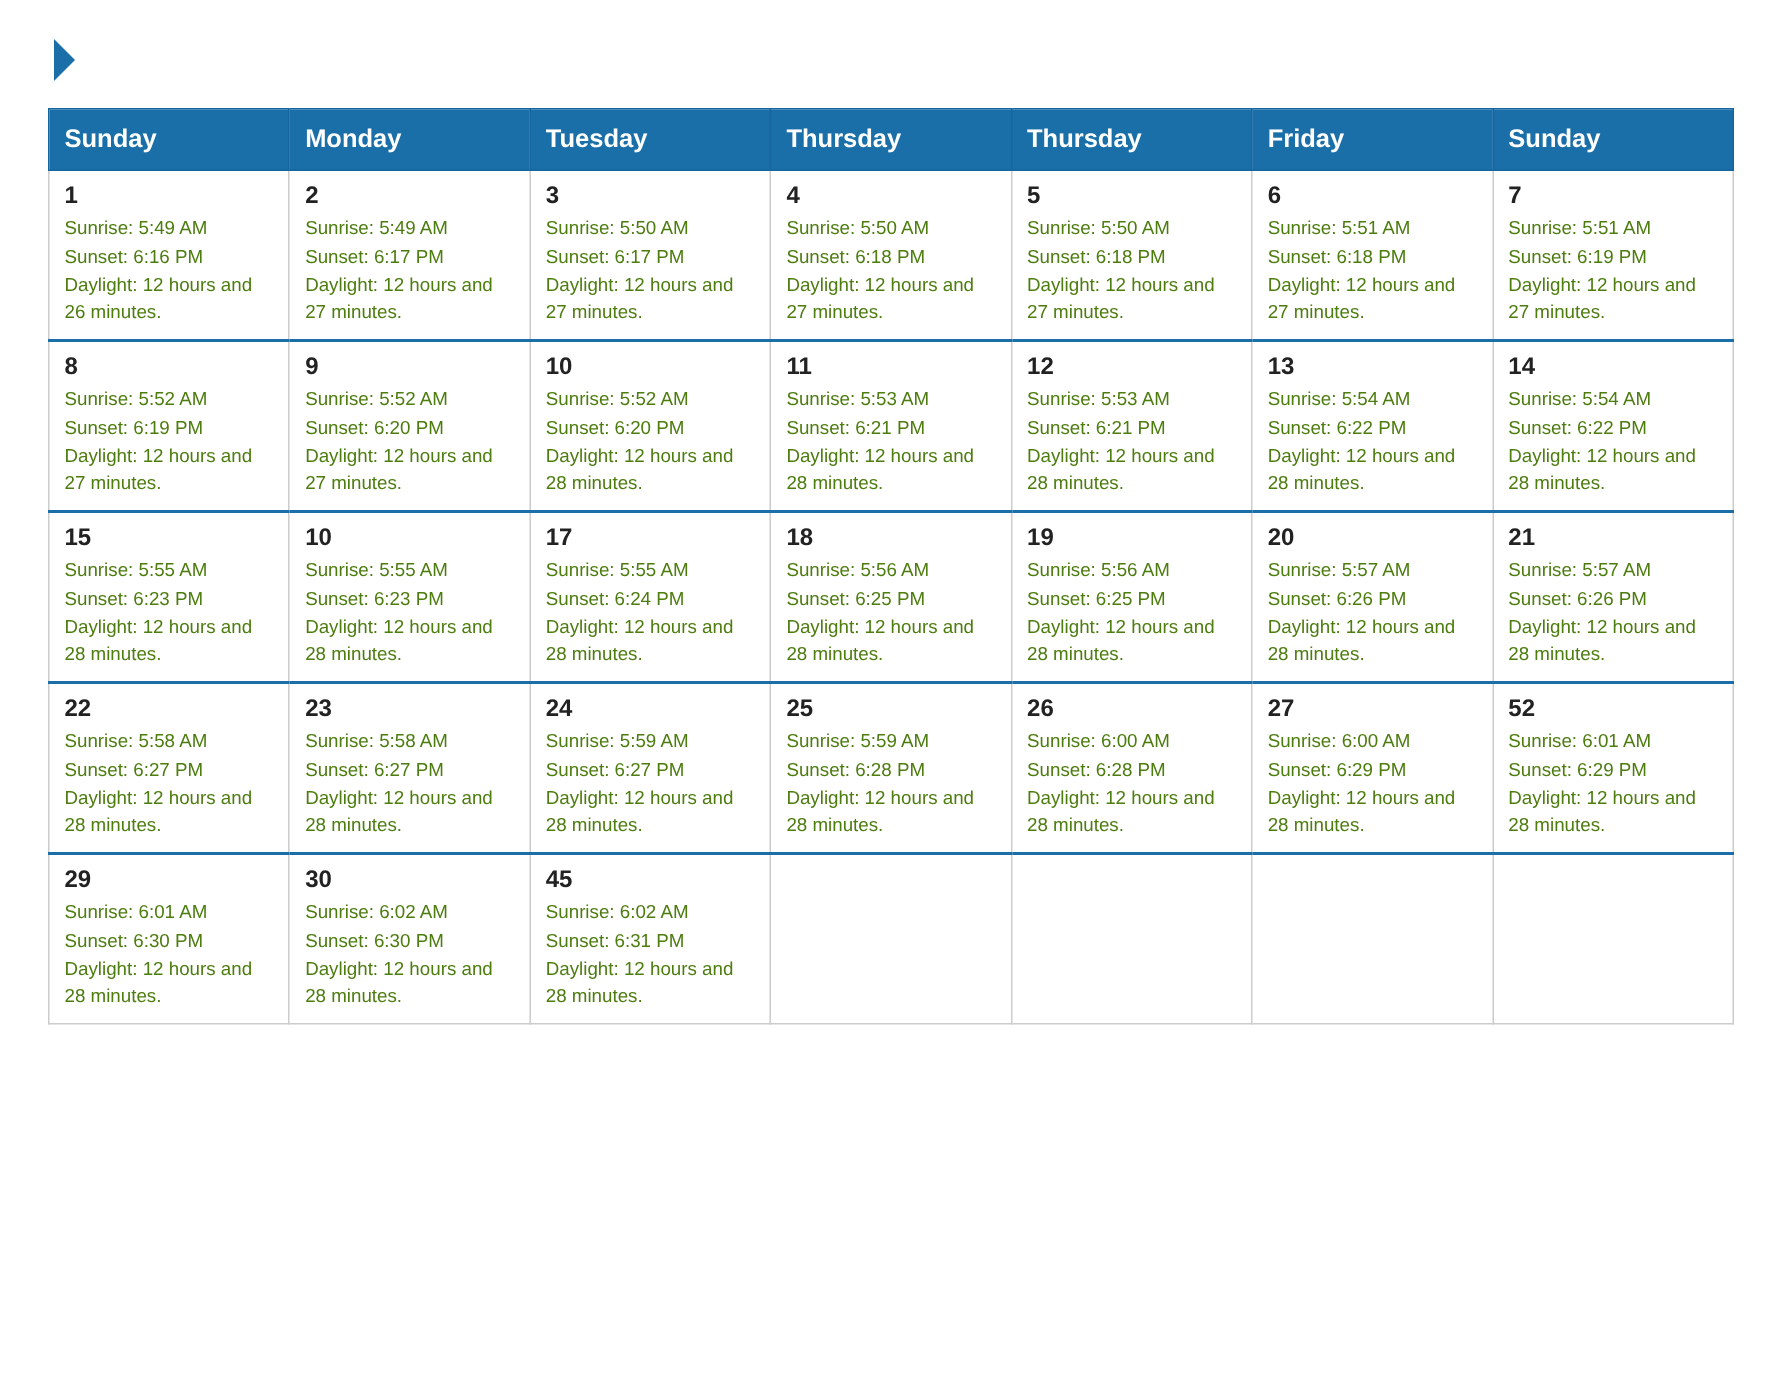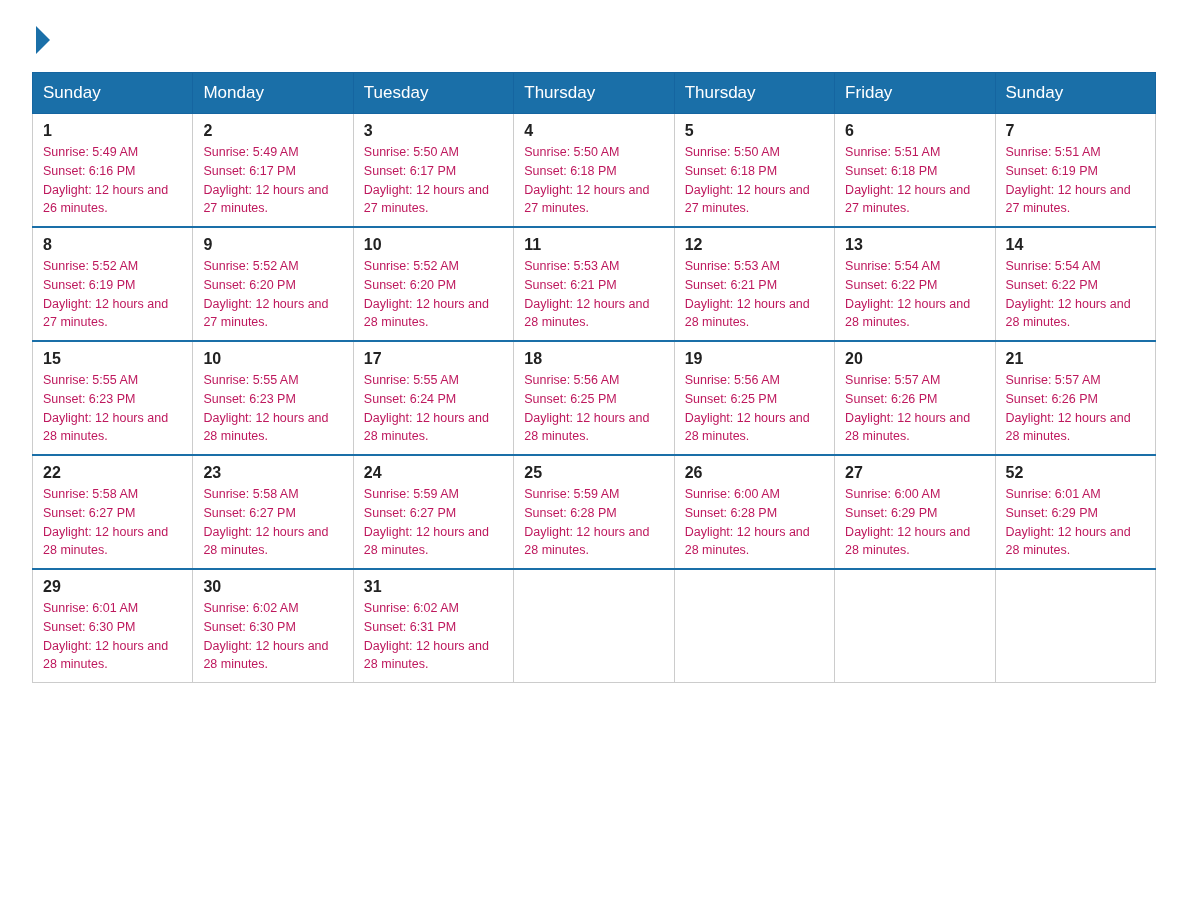--- a/index.html
+++ b/index.html
@@ -62,21 +62,21 @@
     }
     .calendar-table {
       width: 100%;
       border-collapse: collapse;
       border: 1.5px solid #aaa;
     }
     .calendar-table th {
       background: #1a6fa8;
       color: #fff;
       font-size: 17px;
-      font-weight: normal;
+      font-weight: bold;
       padding: 10px 10px;
       text-align: left;
       border: 1px solid #1565a0;
     }
     .calendar-table td {
       vertical-align: top;
       padding: 8px 10px;
       border: 1px solid #ccc;
       width: 14.28%;
       font-size: 13px;
@@ -86,21 +86,21 @@
     .day-num {
       font-size: 16px;
       font-weight: bold;
       color: #222;
       display: block;
       margin-bottom: 3px;
     }
     .day-info {
       font-size: 12.5px;
       line-height: 1.5;
-      color: #be185d;
+      color: #4d7c0f;
     }
     .row-separator td {
       border-top: 2.5px solid #1a6fa8;
     }
     .empty-cell {
       background: #fff;
     }
   </style>
 </head>
 <body>
@@ -255,21 +255,21 @@
       <tr class="row-separator">
         <td>
         <span class="day-num">29</span>
         <span class="day-info">Sunrise: 6:01 AM<br>Sunset: 6:30 PM<br>Daylight: 12 hours and 28 minutes.</span>
       </td>
         <td>
         <span class="day-num">30</span>
         <span class="day-info">Sunrise: 6:02 AM<br>Sunset: 6:30 PM<br>Daylight: 12 hours and 28 minutes.</span>
       </td>
         <td>
-        <span class="day-num">31</span>
+        <span class="day-num">45</span>
         <span class="day-info">Sunrise: 6:02 AM<br>Sunset: 6:31 PM<br>Daylight: 12 hours and 28 minutes.</span>
       </td>
         <td class="empty-cell"></td>
         <td class="empty-cell"></td>
         <td class="empty-cell"></td>
         <td class="empty-cell"></td>
       </tr>
     </tbody>
 </table>
 

